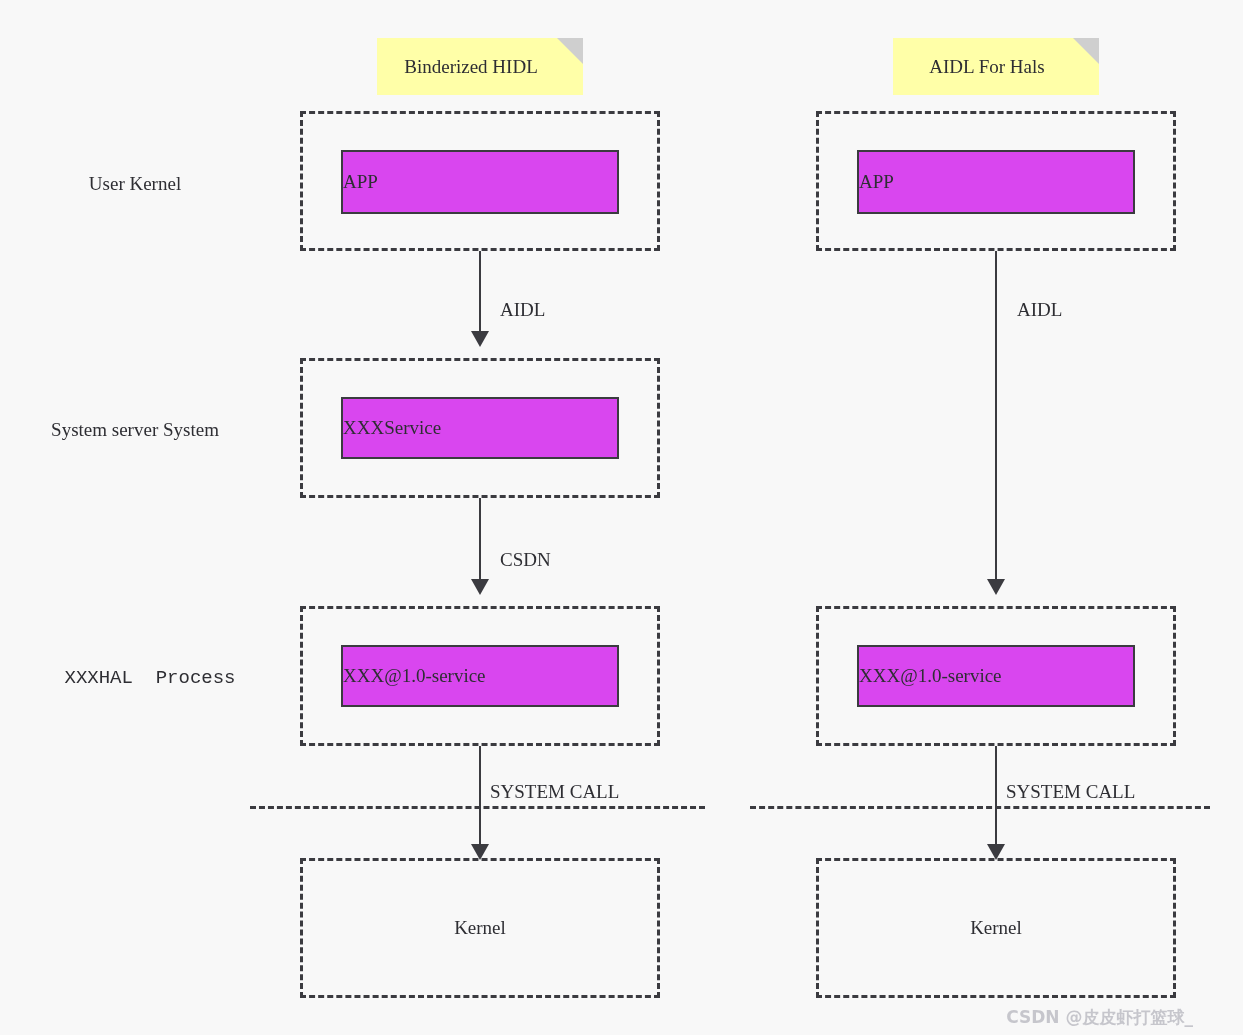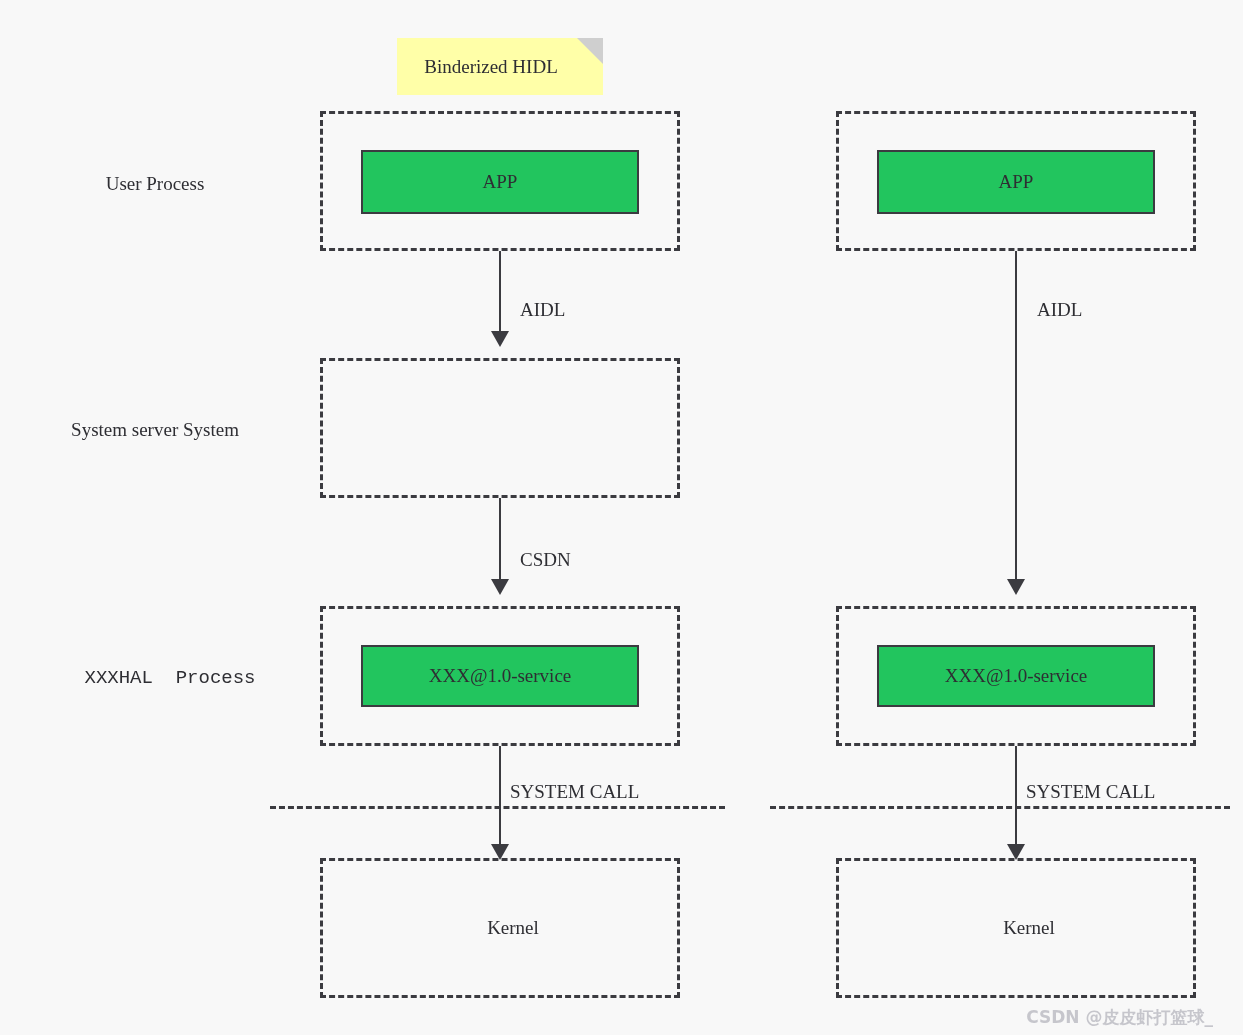--- a/index.html
+++ b/index.html
@@ -13,21 +13,20 @@
     font-family: "Liberation Serif", "DejaVu Serif", serif;
     color: #2e2e33;
     overflow: hidden;
     position: relative;
   }
   #canvas {
     position: absolute;
     left: 0; top: 0;
     width: 1207px;
     height: 1035px;
-    margin-left: 20px;
   }
 
   
   .note {
     position: absolute;
     background: #ffffa8;
     box-sizing: border-box;
   }
   .note .note-label {
     position: absolute;
@@ -57,42 +56,40 @@
     box-sizing: border-box;
     border: 3px dashed #3b3b40;
     background: transparent;
   }
 
   
   .node {
     position: absolute;
     box-sizing: border-box;
     border: 2px solid #3b3b40;
-    background: #22c55e;
+    background: #d946ef;
+    display: flex;
+    align-items: center;
+  }
+  .node span {
+    font-size: 19px;
+    line-height: 1.2;
+    color: #2e2e33;
+    white-space: nowrap;
+  }
+
+  
+  .plain-text {
+    position: absolute;
     display: flex;
     align-items: center;
     justify-content: center;
-  }
-  .node span {
-    font-size: 19px;
-    line-height: 1.2;
-    color: #2e2e33;
-    white-space: nowrap;
-  }
-
-  
-  .plain-text {
-    position: absolute;
-    display: flex;
-    align-items: center;
-    justify-content: center;
-    font-size: 19px;
-    color: #2e2e33;
-    white-space: nowrap;
-    padding-left: 13px;
+    font-size: 19px;
+    color: #2e2e33;
+    white-space: nowrap;
   }
 
   
   .row-label {
     position: absolute;
     font-size: 19px;
     color: #2e2e33;
     white-space: pre;
     text-align: center;
     transform: translate(-50%, -50%);
@@ -142,35 +139,42 @@
 </head>
 <body>
 
 <div id="canvas">
 
   <div class="note" style="left:377px; top:38px; width:206px; height:57px;">
     <div class="fold"></div>
     <div class="note-label">Binderized HIDL</div>
   </div>
 
-
-  <div class="row-label" style="left:135px; top:184px;">User Process</div>
+  <div class="note" style="left:893px; top:38px; width:206px; height:57px;">
+    <div class="fold"></div>
+    <div class="note-label">AIDL For Hals</div>
+  </div>
+
+  <div class="row-label" style="left:135px; top:184px;">User Kernel</div>
   <div class="row-label" style="left:135px; top:430px;">System server System</div>
   <div class="row-label" style="left:150px; top:678px;font-family:Liberation Mono, monospace;">XXXHAL  Process</div>
 
   <div class="proc" style="left:300px; top:111px; width:360px; height:140px;"></div>
   <div class="node" style="left:341px; top:150px; width:278px; height:64px;">
     <span>APP</span>
   </div>
 
   <div class="arrow-line" style="left:479px; top:251px; height:82px;"></div>
   <div class="arrow-head" style="left:480px; top:331px;"></div>
   <div class="edge-label" style="left:500px; top:299px;">AIDL</div>
 
   <div class="proc" style="left:300px; top:358px; width:360px; height:140px;"></div>
+  <div class="node" style="left:341px; top:397px; width:278px; height:62px;">
+    <span>XXXService</span>
+  </div>
 
   <div class="arrow-line" style="left:479px; top:498px; height:82px;"></div>
   <div class="arrow-head" style="left:480px; top:579px;"></div>
   <div class="edge-label" style="left:500px; top:549px;">CSDN</div>
 
   <div class="proc" style="left:300px; top:606px; width:360px; height:140px;"></div>
   <div class="node" style="left:341px; top:645px; width:278px; height:62px;">
     <span>XXX@1.0-service</span>
   </div>
 

